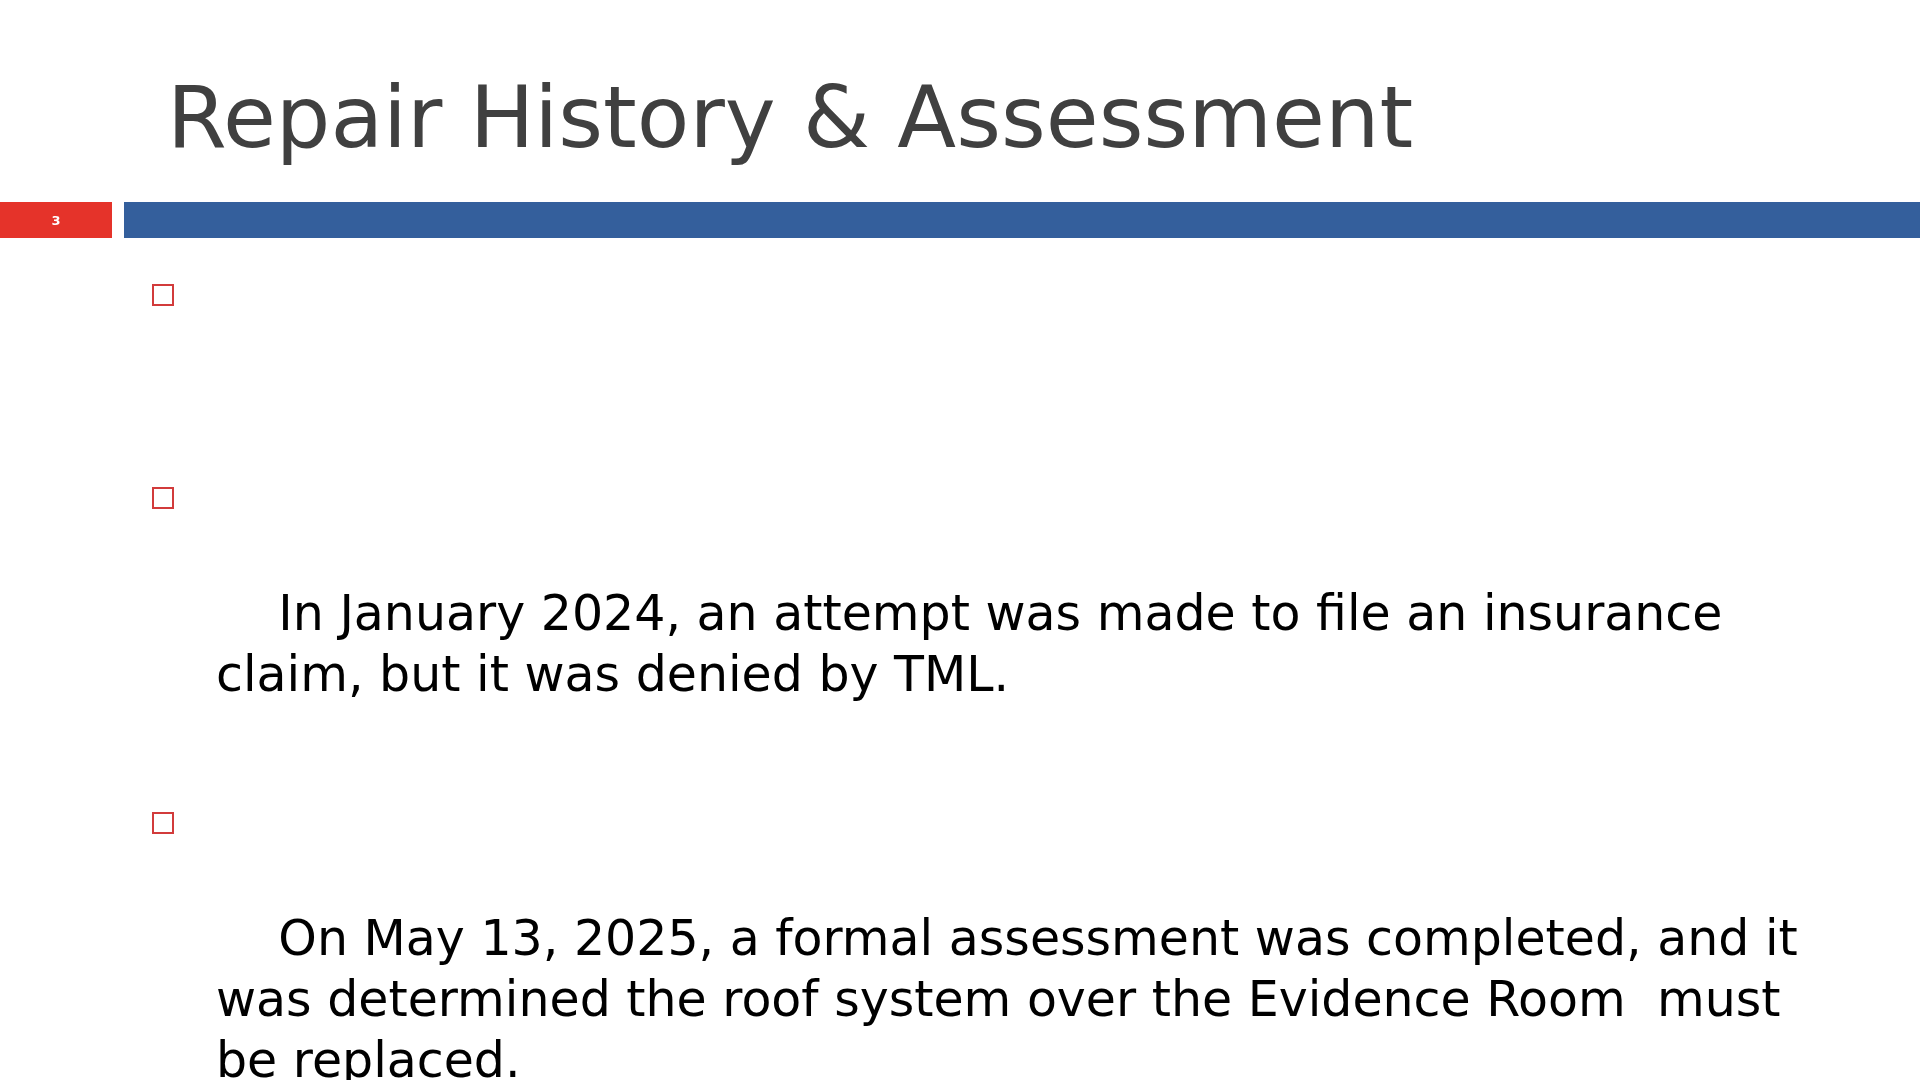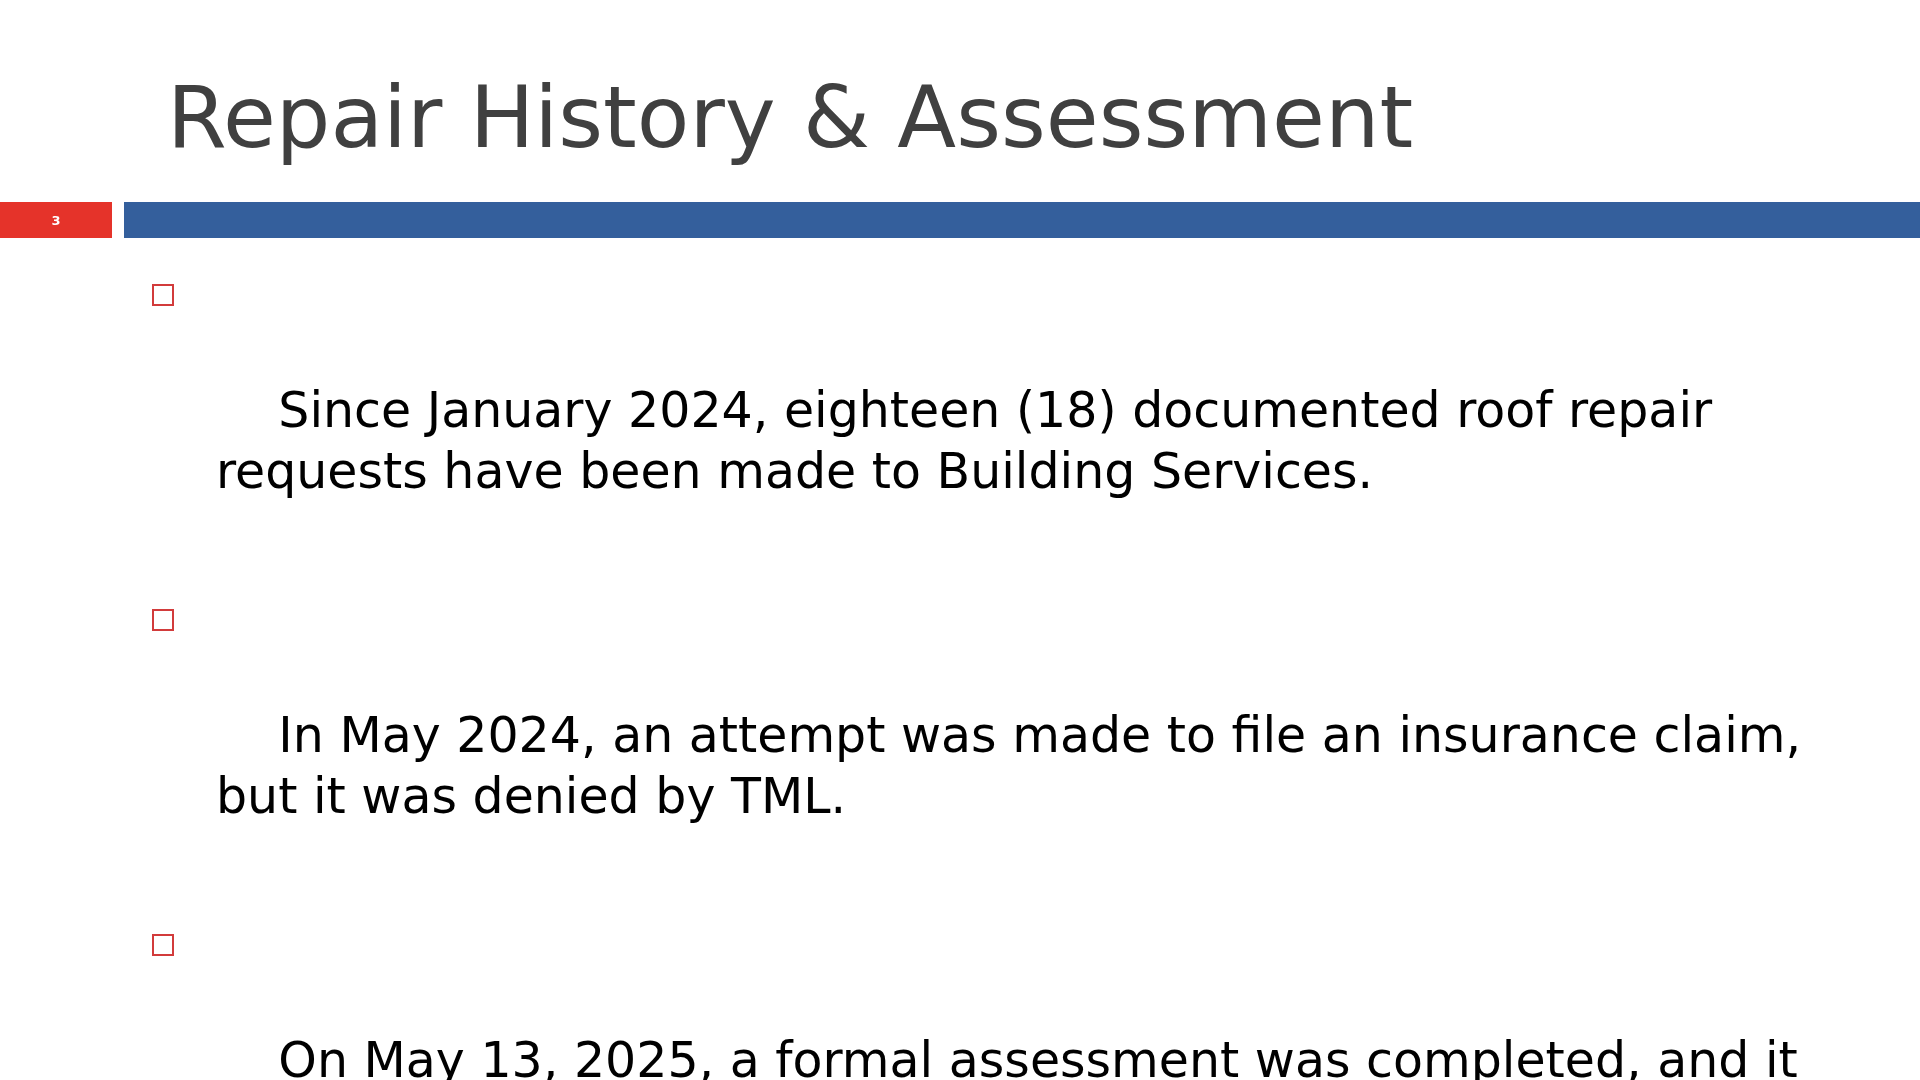--- a/index.html
+++ b/index.html
@@ -40,24 +40,23 @@
 <div class="title">Repair History &amp; Assessment</div>
 
 <div class="num-bar">
   <span>3</span>
 </div>
 <div class="accent-bar"></div>
 
 <ul class="bullets">
   <li class="bullet">
     <span class="box"></span>
-    <span>Since January 2024, eighteen (18) documented roof repair requests have been made to Building Services.</span>
   </li>
   <li class="bullet">
     <span class="box"></span>
-    <span>In May 2024, an attempt was made to file an insurance claim, but it was denied by TML.</span>
+    <span>In January 2024, an attempt was made to file an insurance claim, but it was denied by TML.</span>
   </li>
   <li class="bullet">
     <span class="box"></span>
     <span>On May 13, 2025, a formal assessment was completed, and it was determined the roof system over the Evidence Room  must be replaced.</span>
   </li>
 
 </ul>
 
 </body></html>

